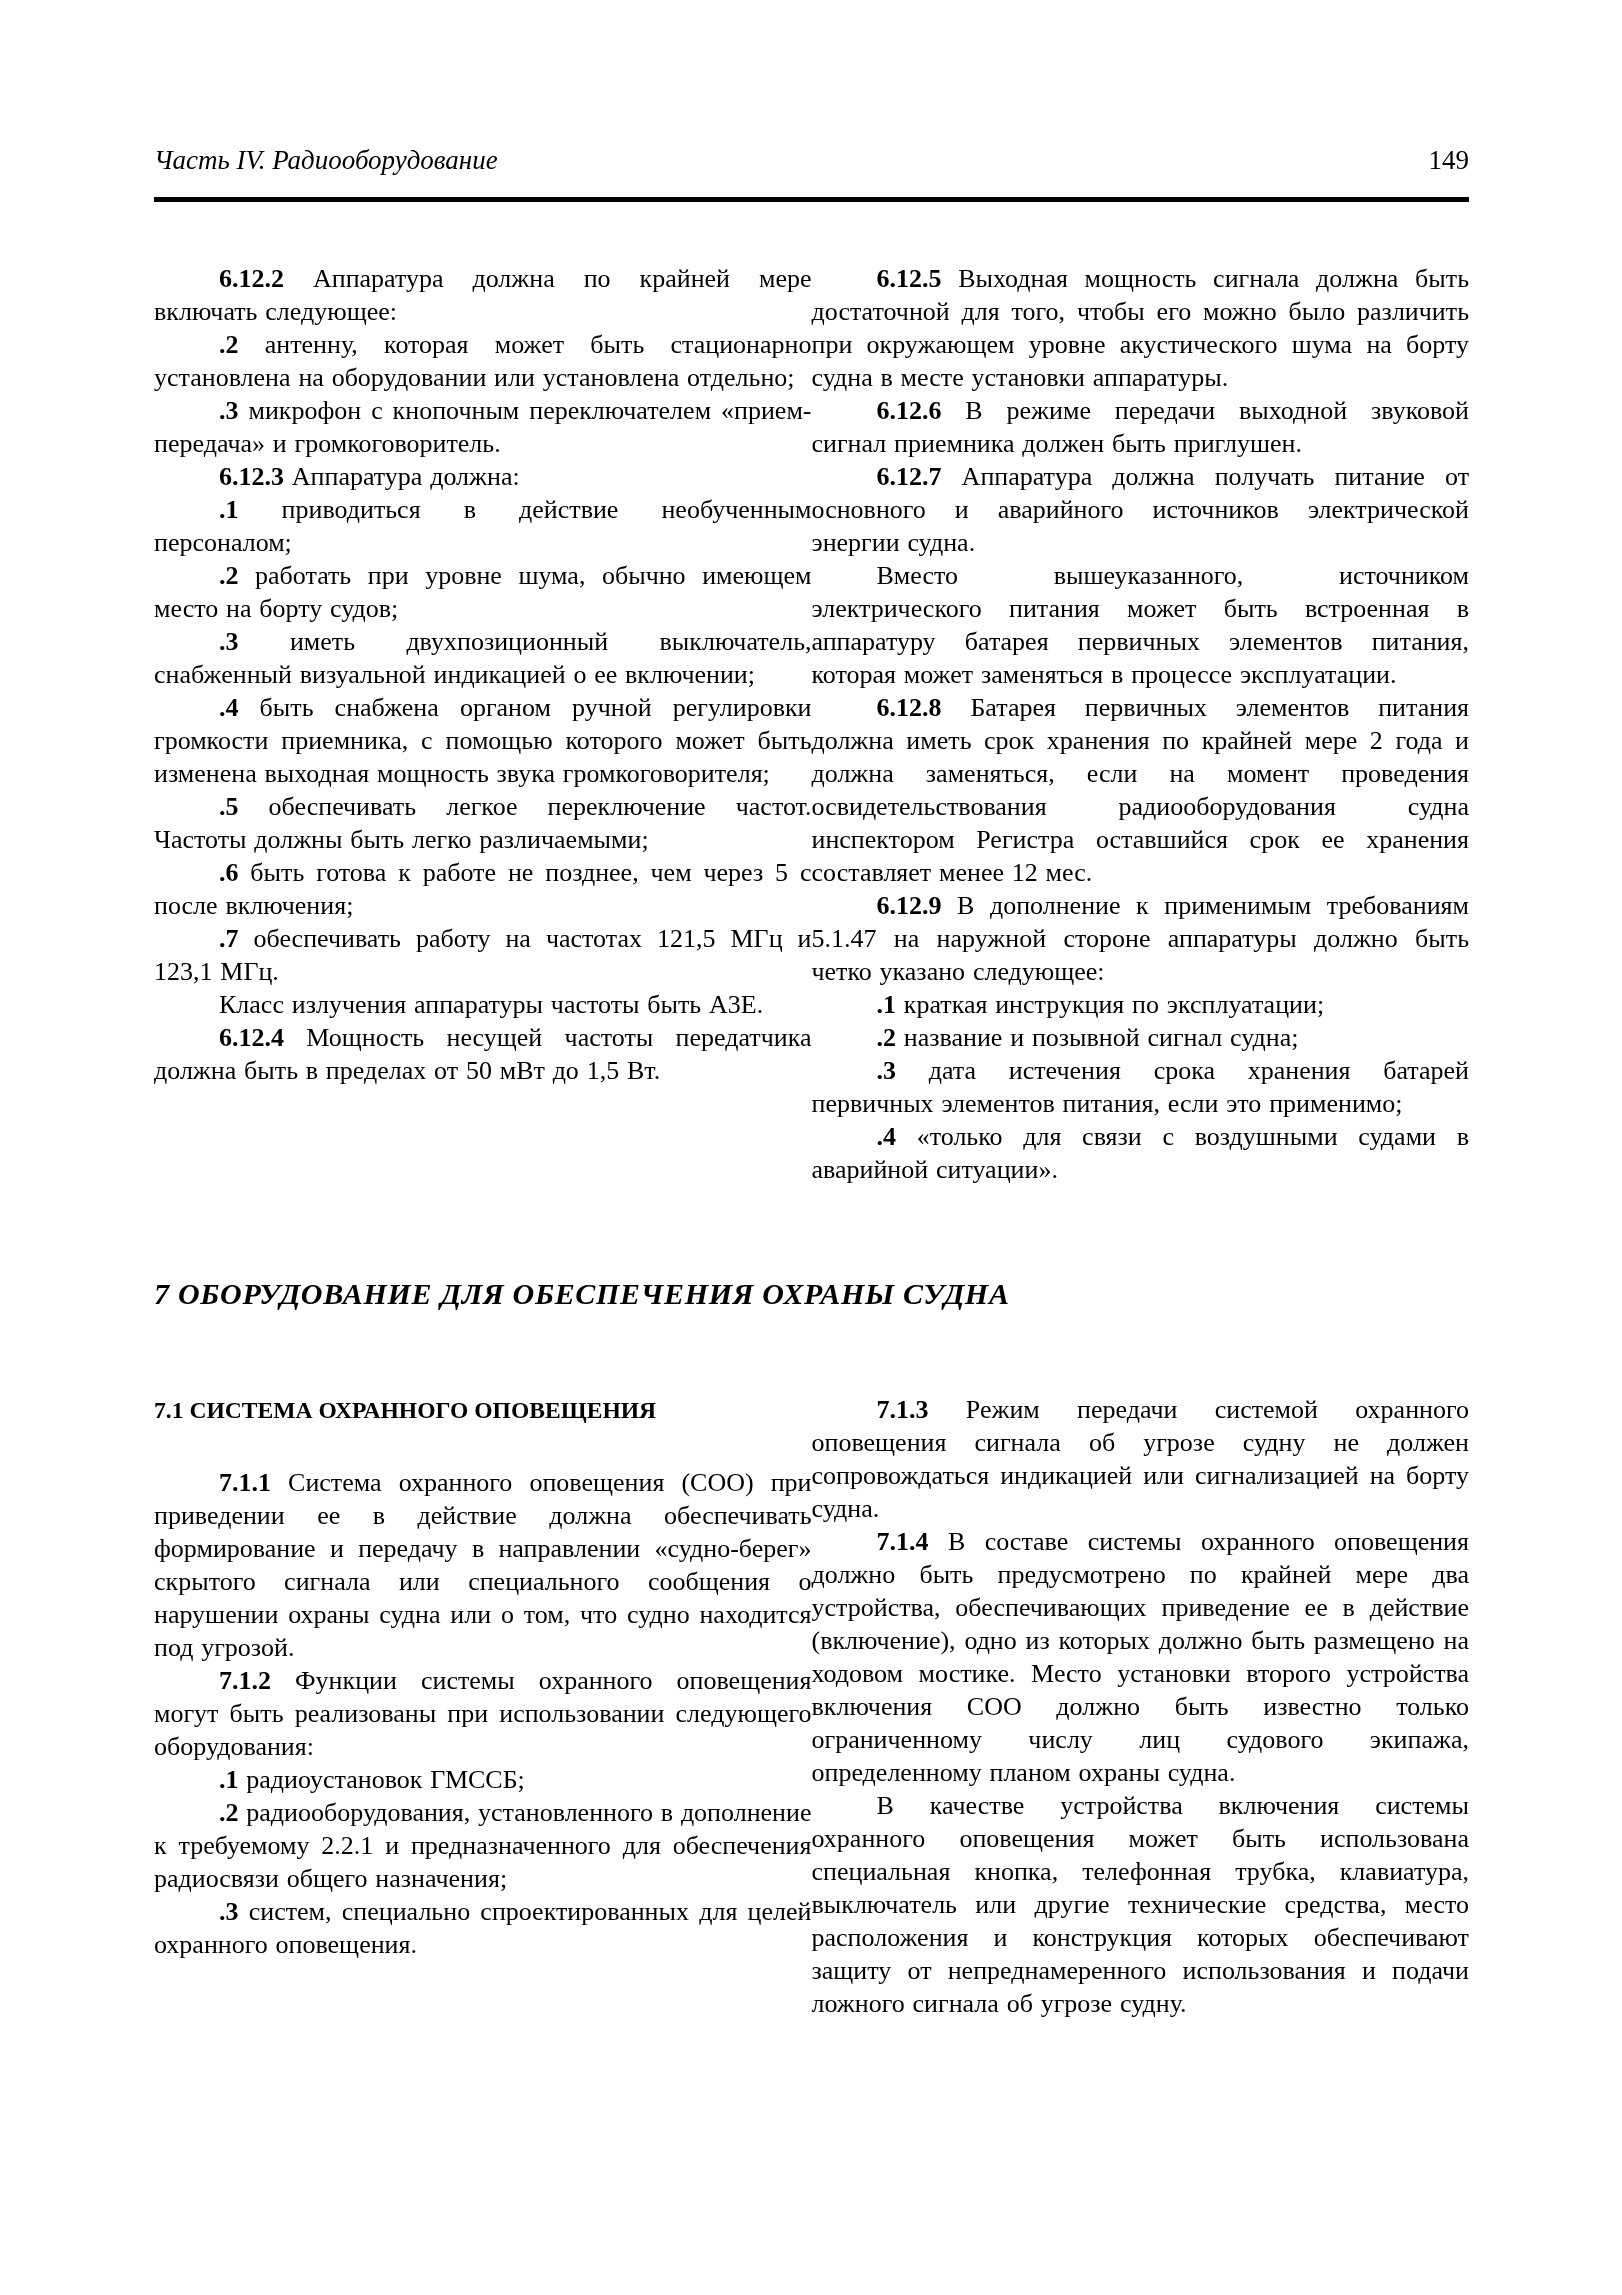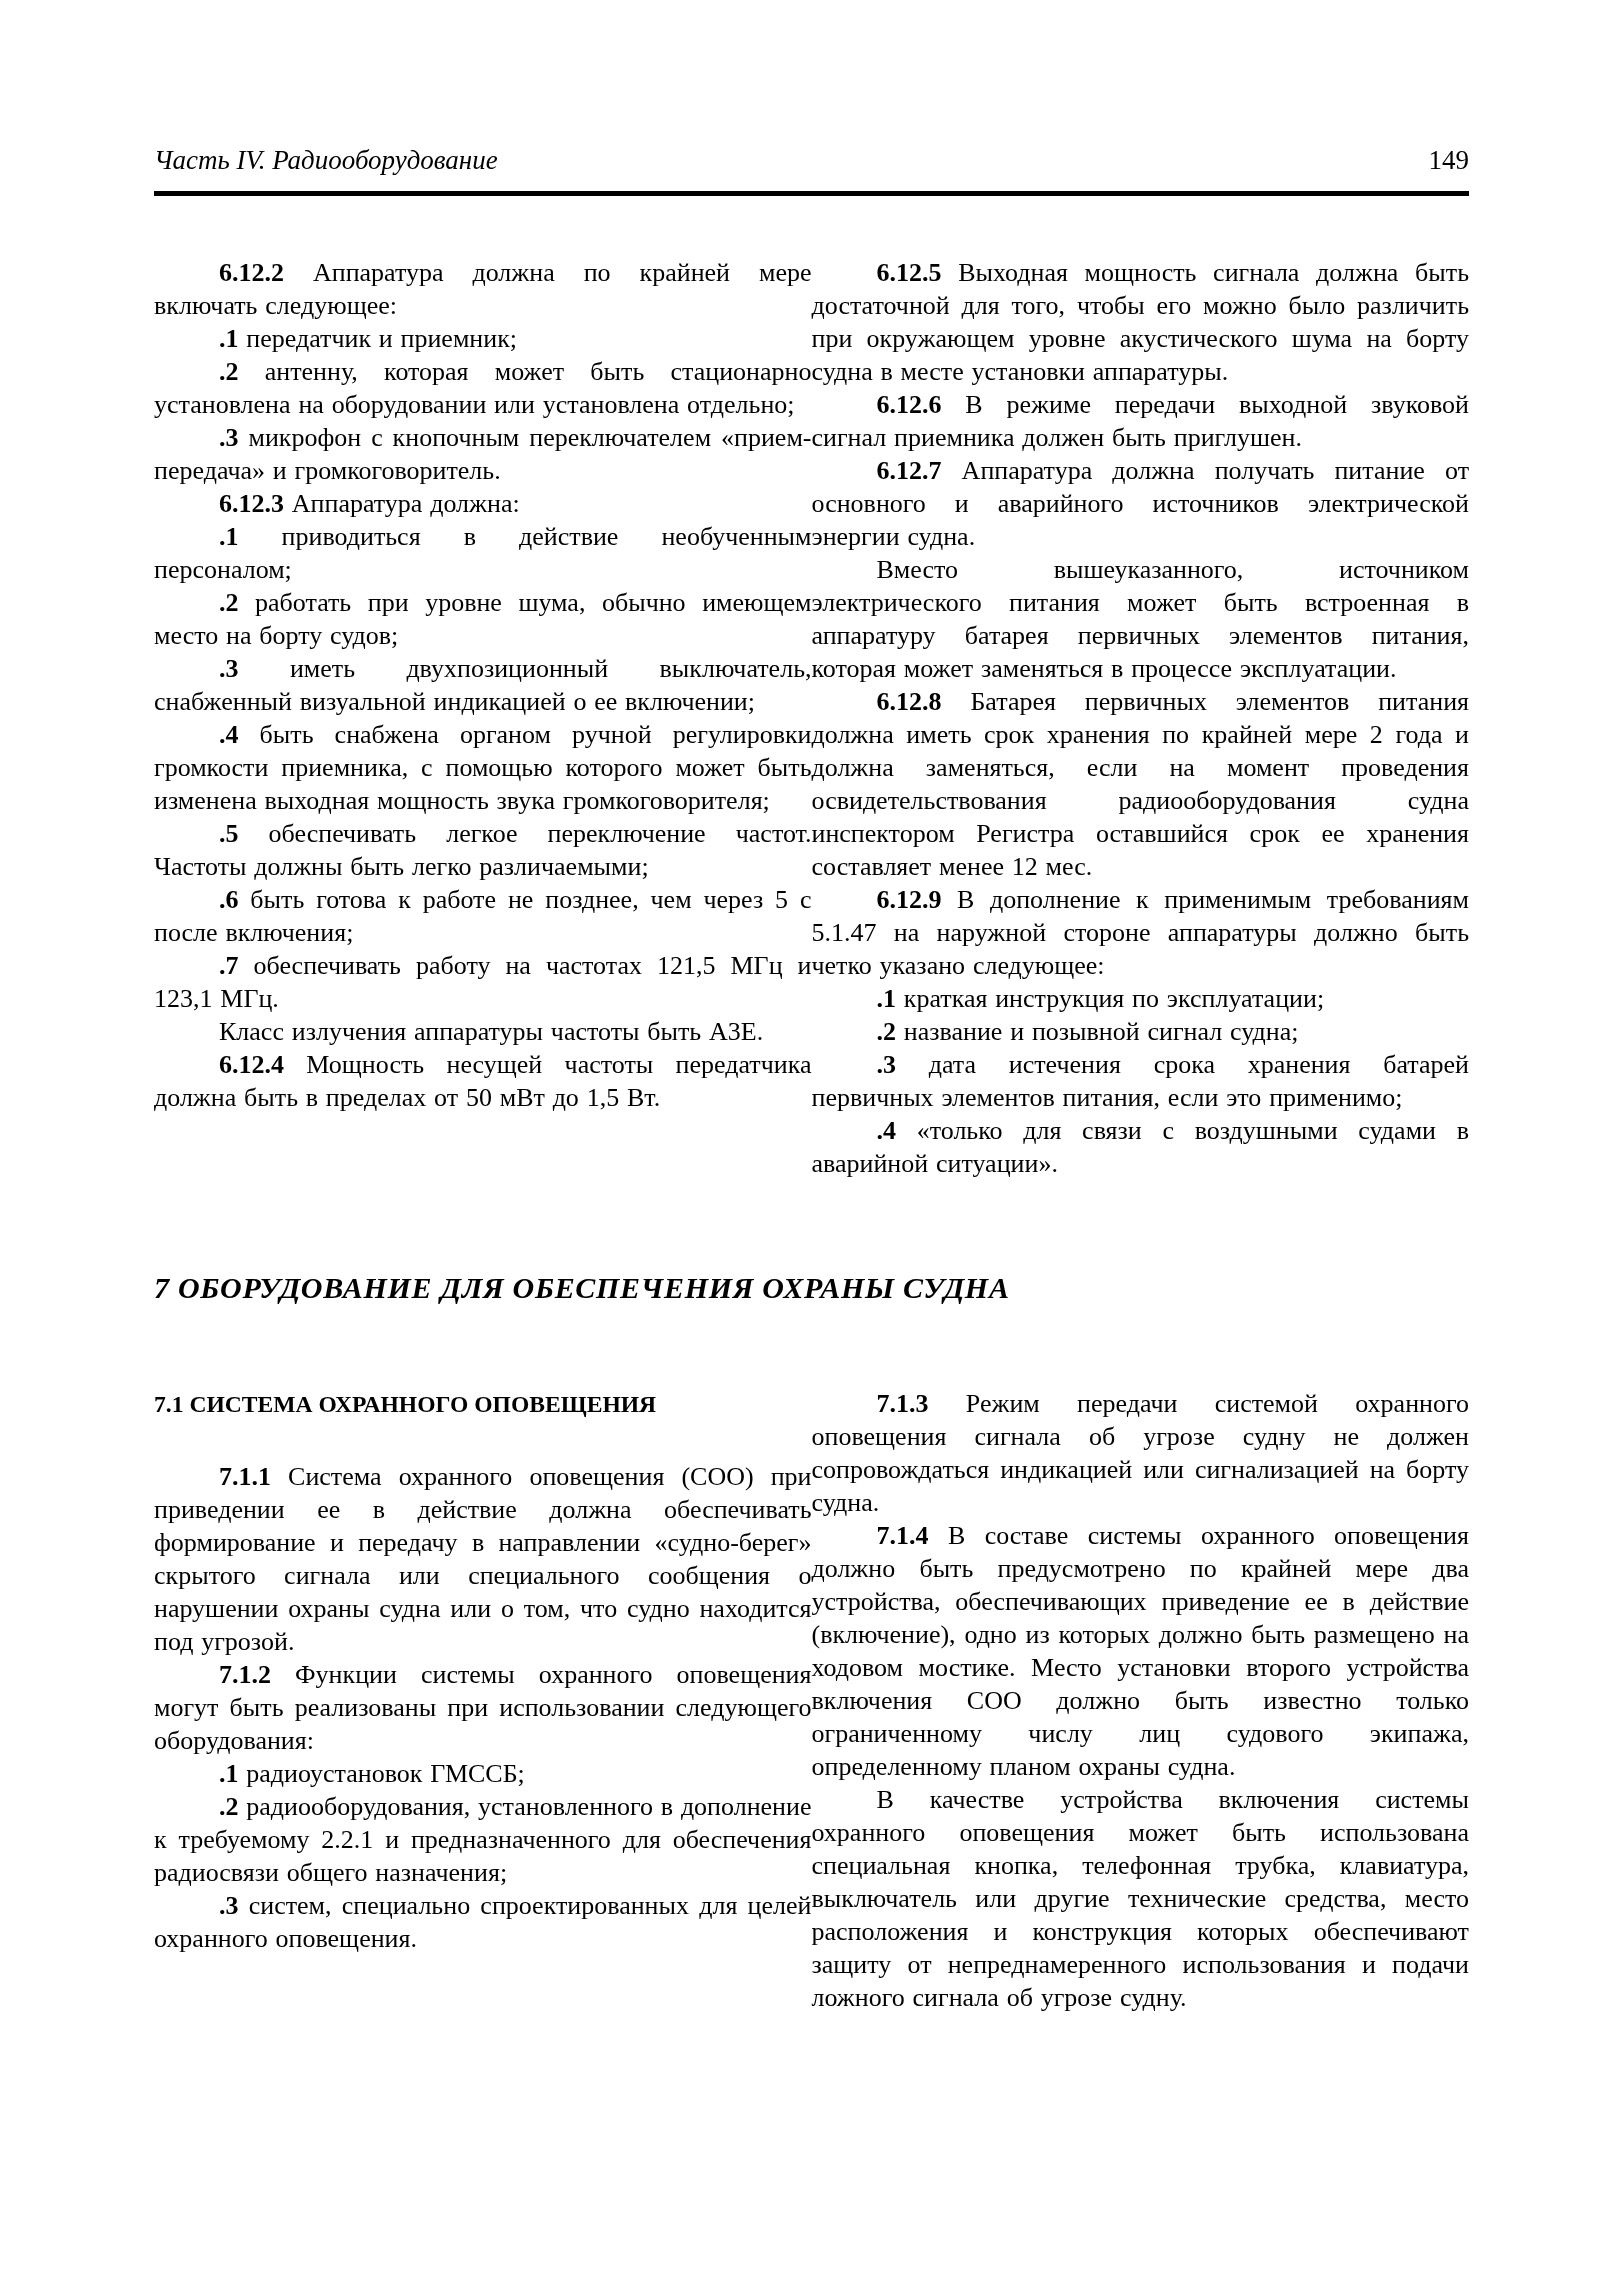--- a/index.html
+++ b/index.html
@@ -18,21 +18,21 @@
     top: 0;
     width: 1315px;
   }
   .page-header {
     display: flex;
     justify-content: space-between;
     align-items: baseline;
     margin-top: 145px;
     font-size: 27px;
     line-height: 31px;
-    padding-bottom: 15px;
+    padding-bottom: 21px;
   }
   .running-title { font-style: italic; }
   .page-number { font-style: normal; }
   .header-rule {
     height: 5.2px;
     background: #000000;
     width: 100%;
   }
   .columns {
     display: flex;
@@ -74,21 +74,20 @@
   <header class="page-header">
     <span class="running-title">Часть IV. Радиооборудование</span>
     <span class="page-number">149</span>
   </header>
 
   <div class="header-rule"></div>
 
   <main class="columns top-columns">
     <div class="col">
         <p class="para"><b>6.12.2</b> Аппаратура должна по крайней мере включать следующее:</p>
-        <p class="para"><b>.1</b> передатчик и приемник;</p>
         <p class="para"><b>.2</b> антенну, которая может быть стационарно установлена на оборудовании или установлена отдельно;</p>
         <p class="para"><b>.3</b> микрофон с кнопочным переключателем «прием-передача» и громкоговоритель.</p>
         <p class="para"><b>6.12.3</b> Аппаратура должна:</p>
         <p class="para"><b>.1</b> приводиться в действие необученным персоналом;</p>
         <p class="para"><b>.2</b> работать при уровне шума, обычно имеющем место на борту судов;</p>
         <p class="para"><b>.3</b> иметь двухпозиционный выключатель, снабженный визуальной индикацией о ее включении;</p>
         <p class="para"><b>.4</b> быть снабжена органом ручной регулировки громкости приемника, с помощью которого может быть изменена выходная мощность звука громкоговорителя;</p>
         <p class="para"><b>.5</b> обеспечивать легкое переключение частот. Частоты должны быть легко различаемыми;</p>
         <p class="para"><b>.6</b> быть готова к работе не позднее, чем через 5 с после включения;</p>
         <p class="para"><b>.7</b> обеспечивать работу на частотах 121,5 МГц и 123,1 МГц.</p>

